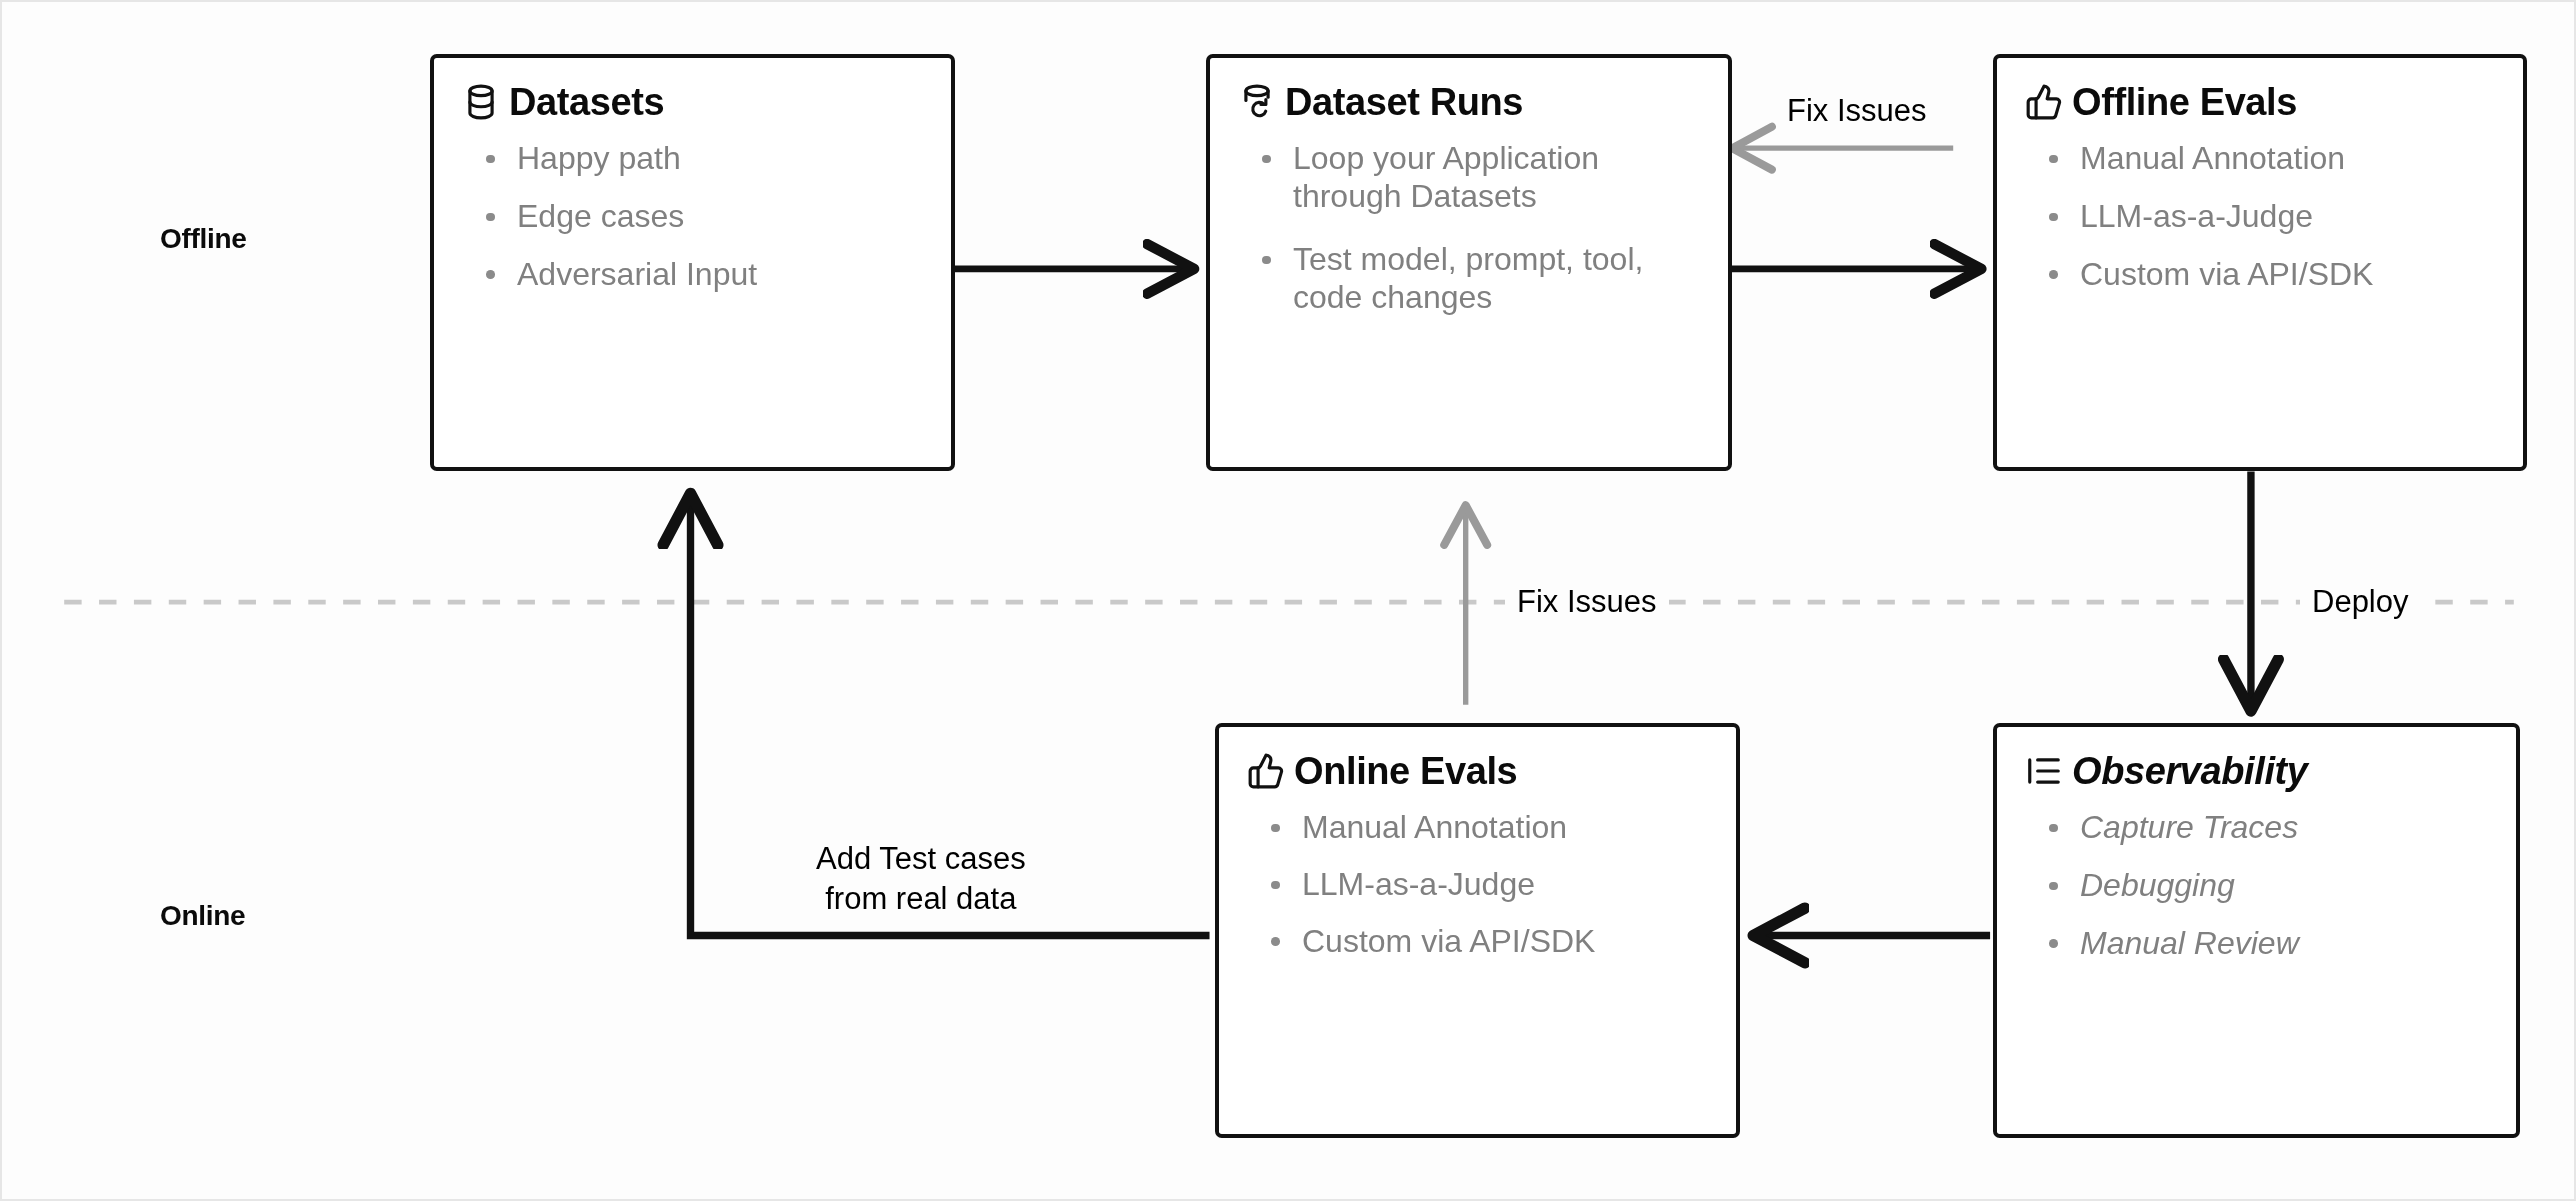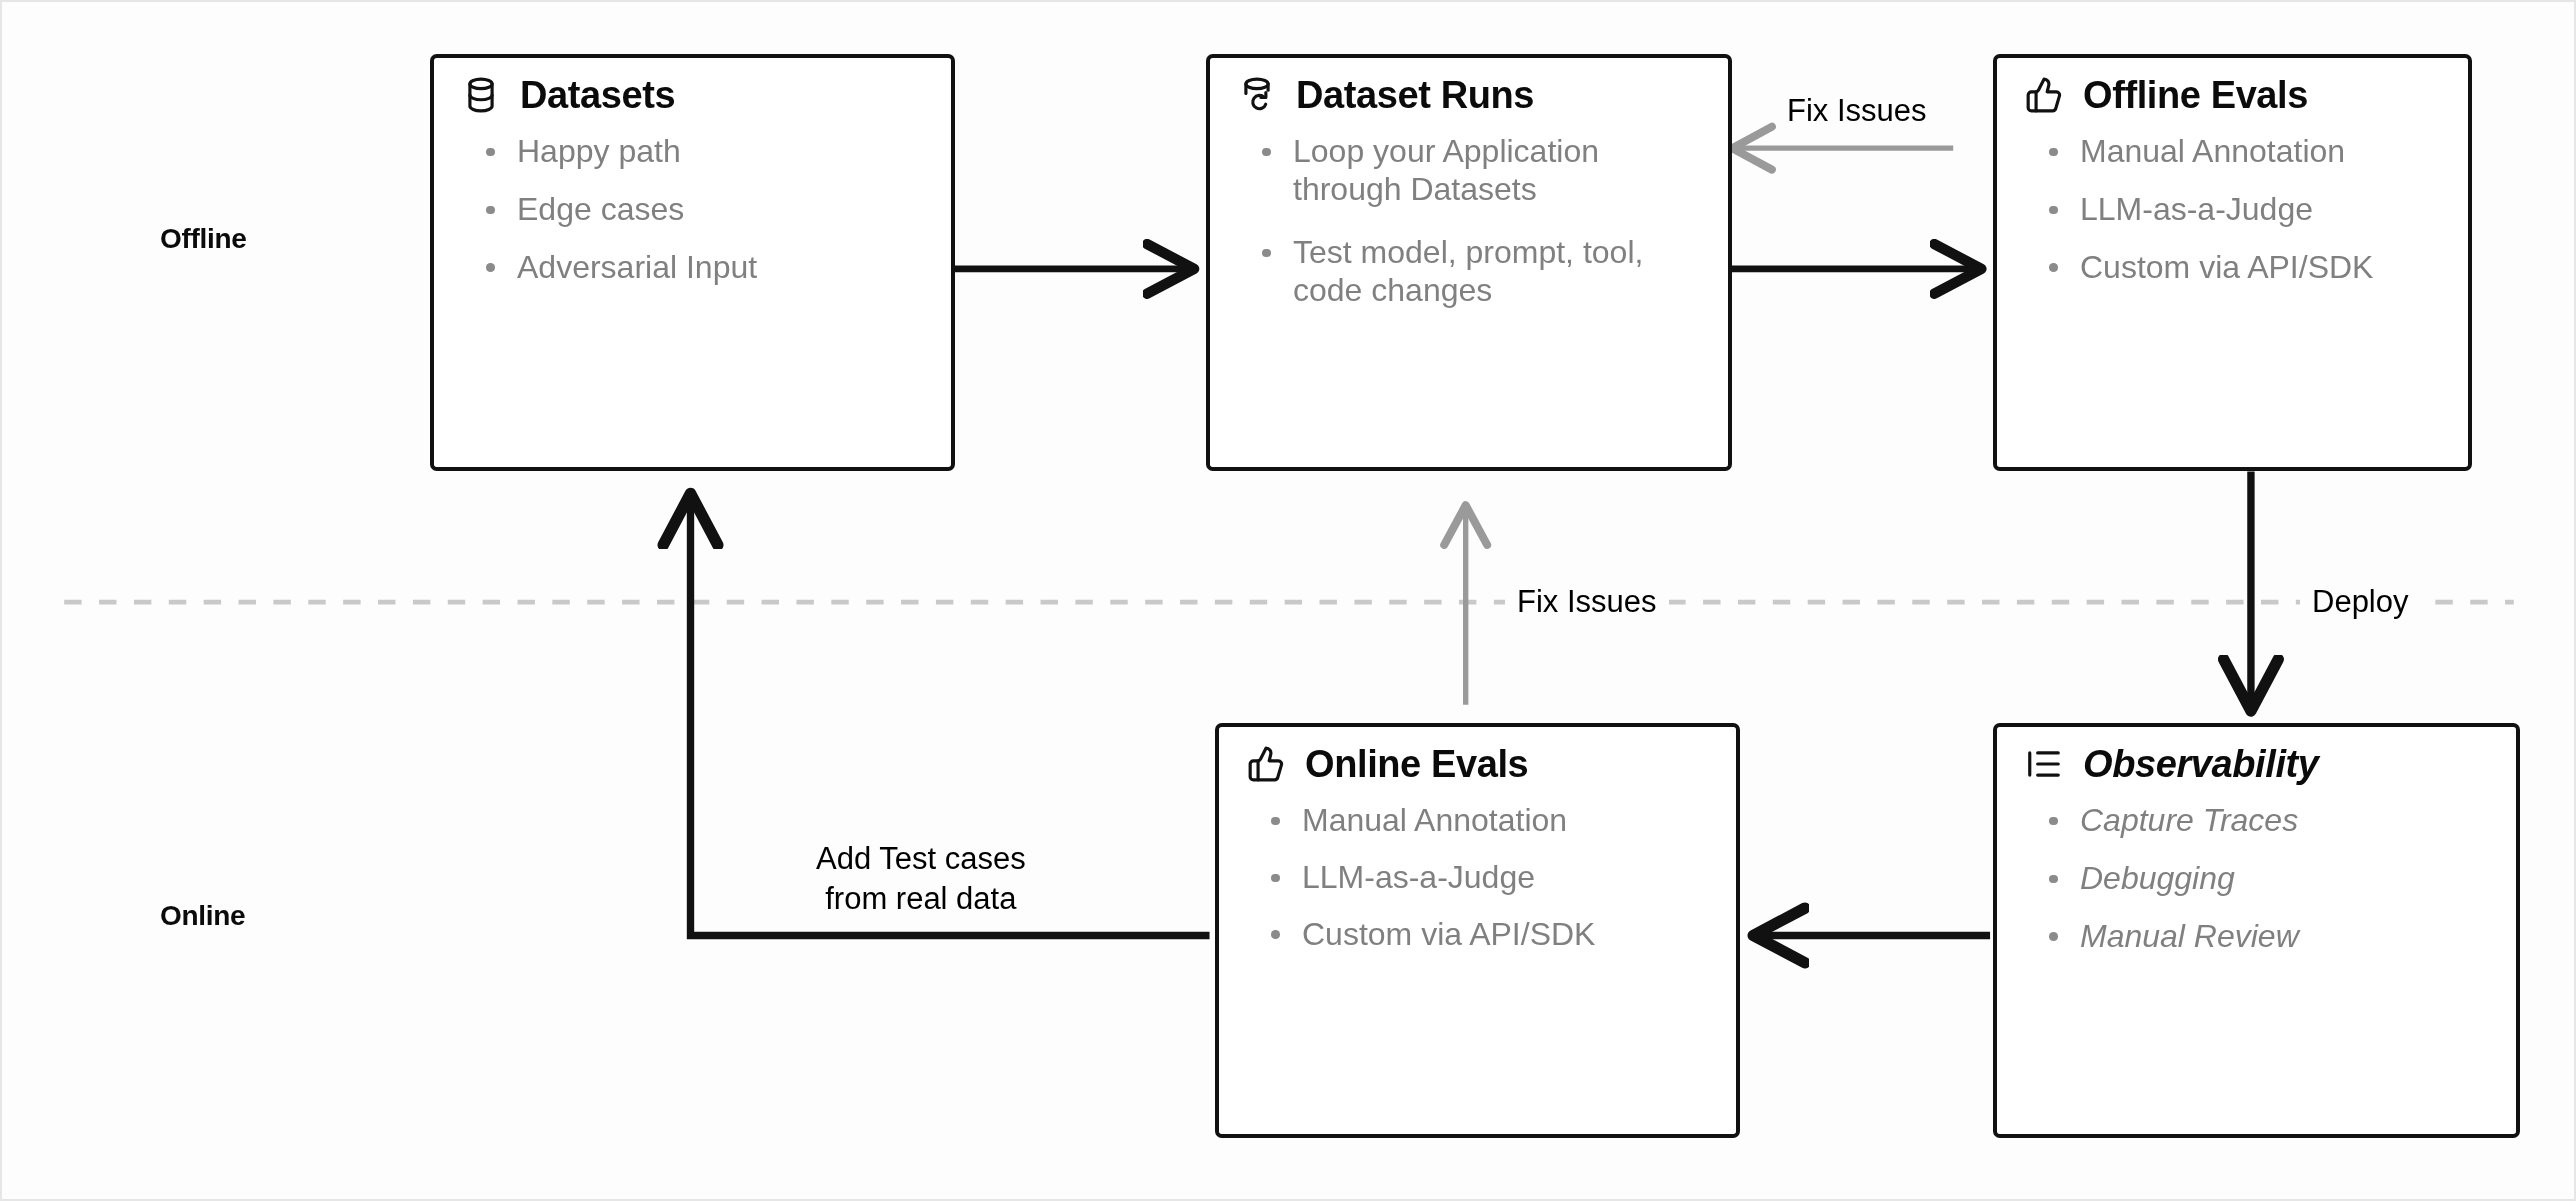--- a/index.html
+++ b/index.html
@@ -37,22 +37,22 @@
     position: absolute;
     box-sizing: border-box;
     background: #ffffff;
     border: 4.7px solid #111111;
     border-radius: 6.7px;
     padding: 0;
   }
   .node-head {
     display: flex;
     align-items: flex-start;
-    gap: 20px;
-    padding: 18px 0 0 28px;
+    gap: 9px;
+    padding: 25px 0 0 28px;
   }
   .node-icon {
     width: 38px;
     height: 38px;
     flex: 0 0 38px;
     display: block;
     color: #111111;
   }
   .node-icon svg { display:block; width:38px; height:38px; }
   .node-title {
@@ -84,21 +84,21 @@
     top: 14.8px;
     width: 8.7px;
     height: 8.7px;
     border-radius: 50%;
     background: #8b8b8b;
   }
 
   
   #node-datasets      { left: 428px;  top: 52px;   width: 525px; height: 417px; }
   #node-dataset-runs  { left: 1204px; top: 52px;   width: 526px; height: 417px; }
-  #node-offline-evals { left: 1991px; top: 52px;   width: 479px; height: 417px; }
+  #node-offline-evals { left: 1991px; top: 52px;   width: 534px; height: 417px; }
   #node-online-evals  { left: 1213px; top: 721px; width: 525px; height: 415px; }
   #node-observability { left: 1991px; top: 721px; width: 527px; height: 415px; font-style: italic; }
 
   
   #node-online-evals .node-list li { margin-bottom: 19px; }
   #node-dataset-runs .node-list li { margin-bottom: 25.5px; }
 
   
   .lane-label {
     position: absolute;

